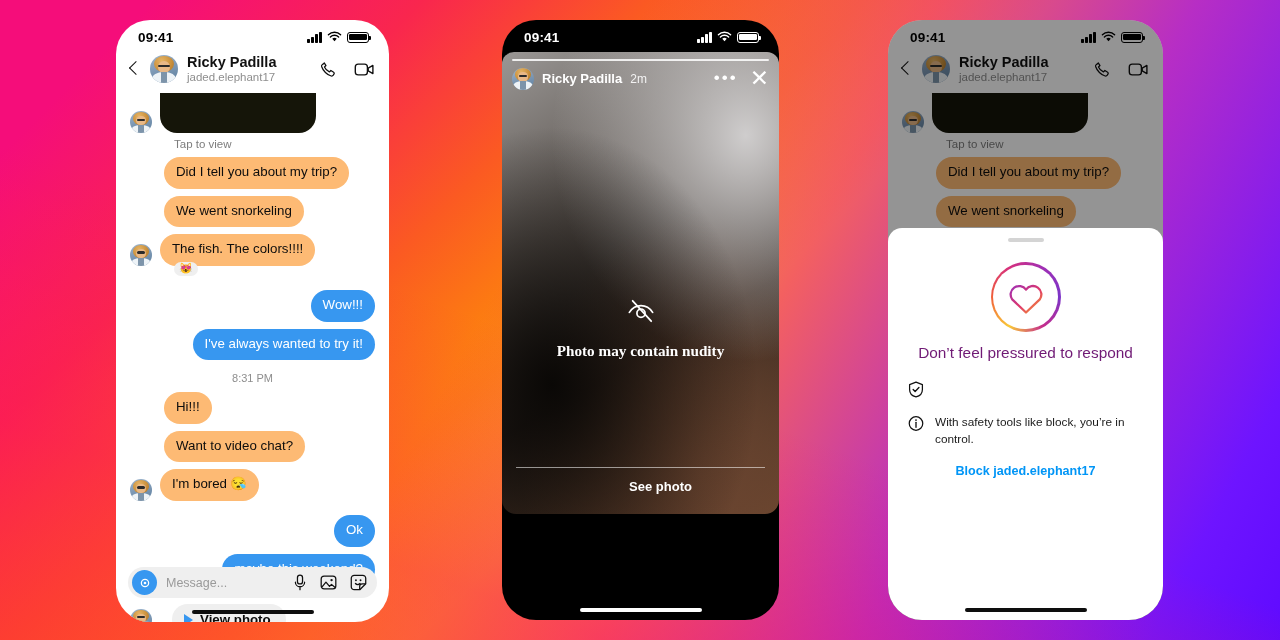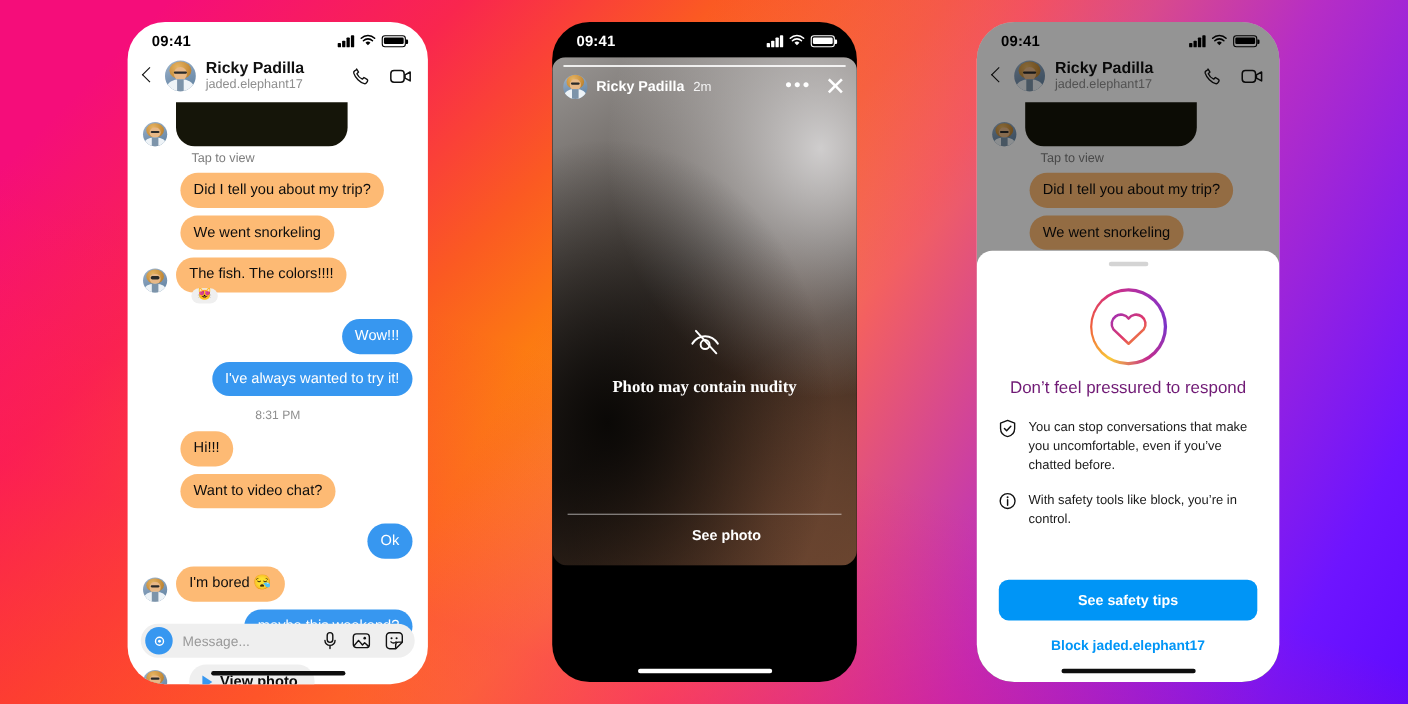--- a/index.html
+++ b/index.html
@@ -305,32 +305,32 @@
         <div class="timestamp">8:31 PM</div>
 
         <div class="row">
           <span class="spacer-av"></span>
           <span class="bubble">Hi!!!</span>
         </div>
         <div class="row">
           <span class="spacer-av"></span>
           <span class="bubble">Want to video chat?</span>
         </div>
-        <div class="row me" style="margin-top:14px;">
-          <span class="bubble">Ok</span>
-        </div>
-
         <div class="row">
           <span class="avatar" style="width:22px;height:22px;">
             <span class="hair"></span>
               <span class="face"></span>
               <span class="glass"></span>
               <span class="body"></span>
           </span>
           <span class="bubble">I'm bored 😪</span>
+        </div>
+
+        <div class="row me" style="margin-top:14px;">
+          <span class="bubble">Ok</span>
         </div>
         <div class="row me">
           <span class="bubble">maybe this weekend?</span>
         </div>
         <div class="react-row right">
           <span class="react">❤️</span>
         </div>
 
         <div class="viewphoto-row">
           <span class="avatar" style="width:22px;height:22px;">
@@ -528,33 +528,31 @@
         </div>
 
         <div class="sheet-title">Don’t feel pressured to respond</div>
 
         <div class="bullets">
           <div class="bullet">
             <svg width="16" height="17" viewBox="0 0 18 19" style="flex:0 0 auto;margin-top:1px;">
               <path d="M9 1.2 16.2 4v5.6C16.2 14 13 17 9 17.9 5 17 1.8 14 1.8 9.6V4L9 1.2Z" fill="none" stroke="#111" stroke-width="1.4" stroke-linejoin="round"></path>
               <path d="M5.8 9.5 8 11.8l4.3-4.5" fill="none" stroke="#111" stroke-width="1.5" stroke-linecap="round" stroke-linejoin="round"></path>
             </svg>
-            <span class="bullet-txt">You can stop conversations that make you uncomfortable, even if you’ve chatted before.</span>
           </div>
           <div class="bullet">
             <svg width="16" height="17" viewBox="0 0 18 19" style="flex:0 0 auto;margin-top:1px;">
               <circle cx="9" cy="9.5" r="7.6" fill="none" stroke="#111" stroke-width="1.4"></circle>
               <circle cx="9" cy="5.6" r="1" fill="#111"></circle>
               <path d="M9 8.2v5.6" stroke="#111" stroke-width="1.5" stroke-linecap="round"></path>
             </svg>
             <span class="bullet-txt">With safety tools like block, you’re in control.</span>
           </div>
         </div>
 
-        <div class="cta">See safety tips</div>
         <div class="block-link">Block jaded.elephant17</div>
       </div>
 
       <div class="home-ind"></div>
     </div>
   </div>
 
 </div>
 
 </body></html>

